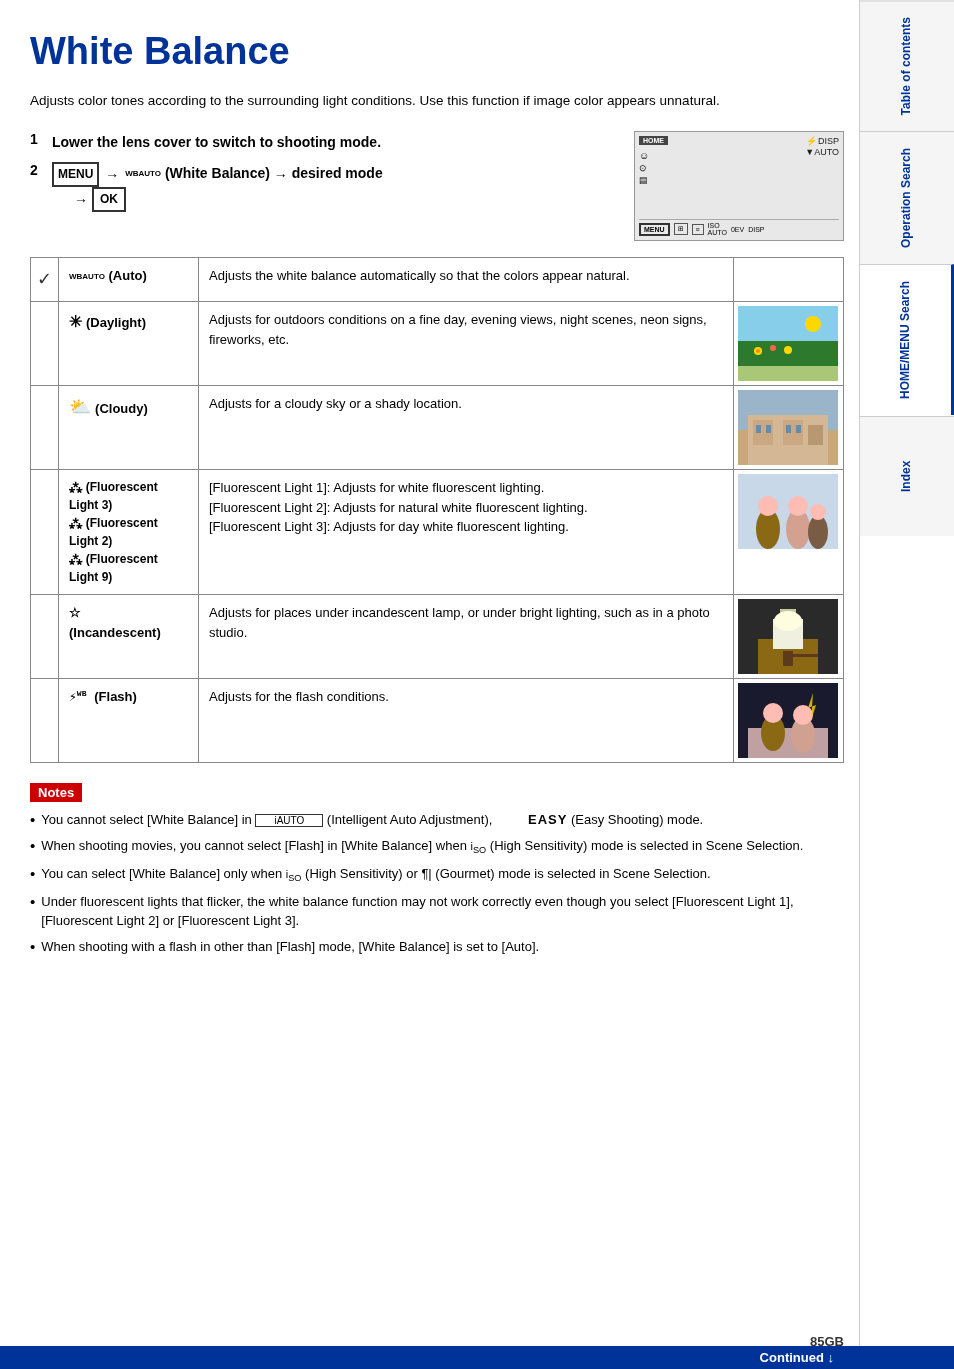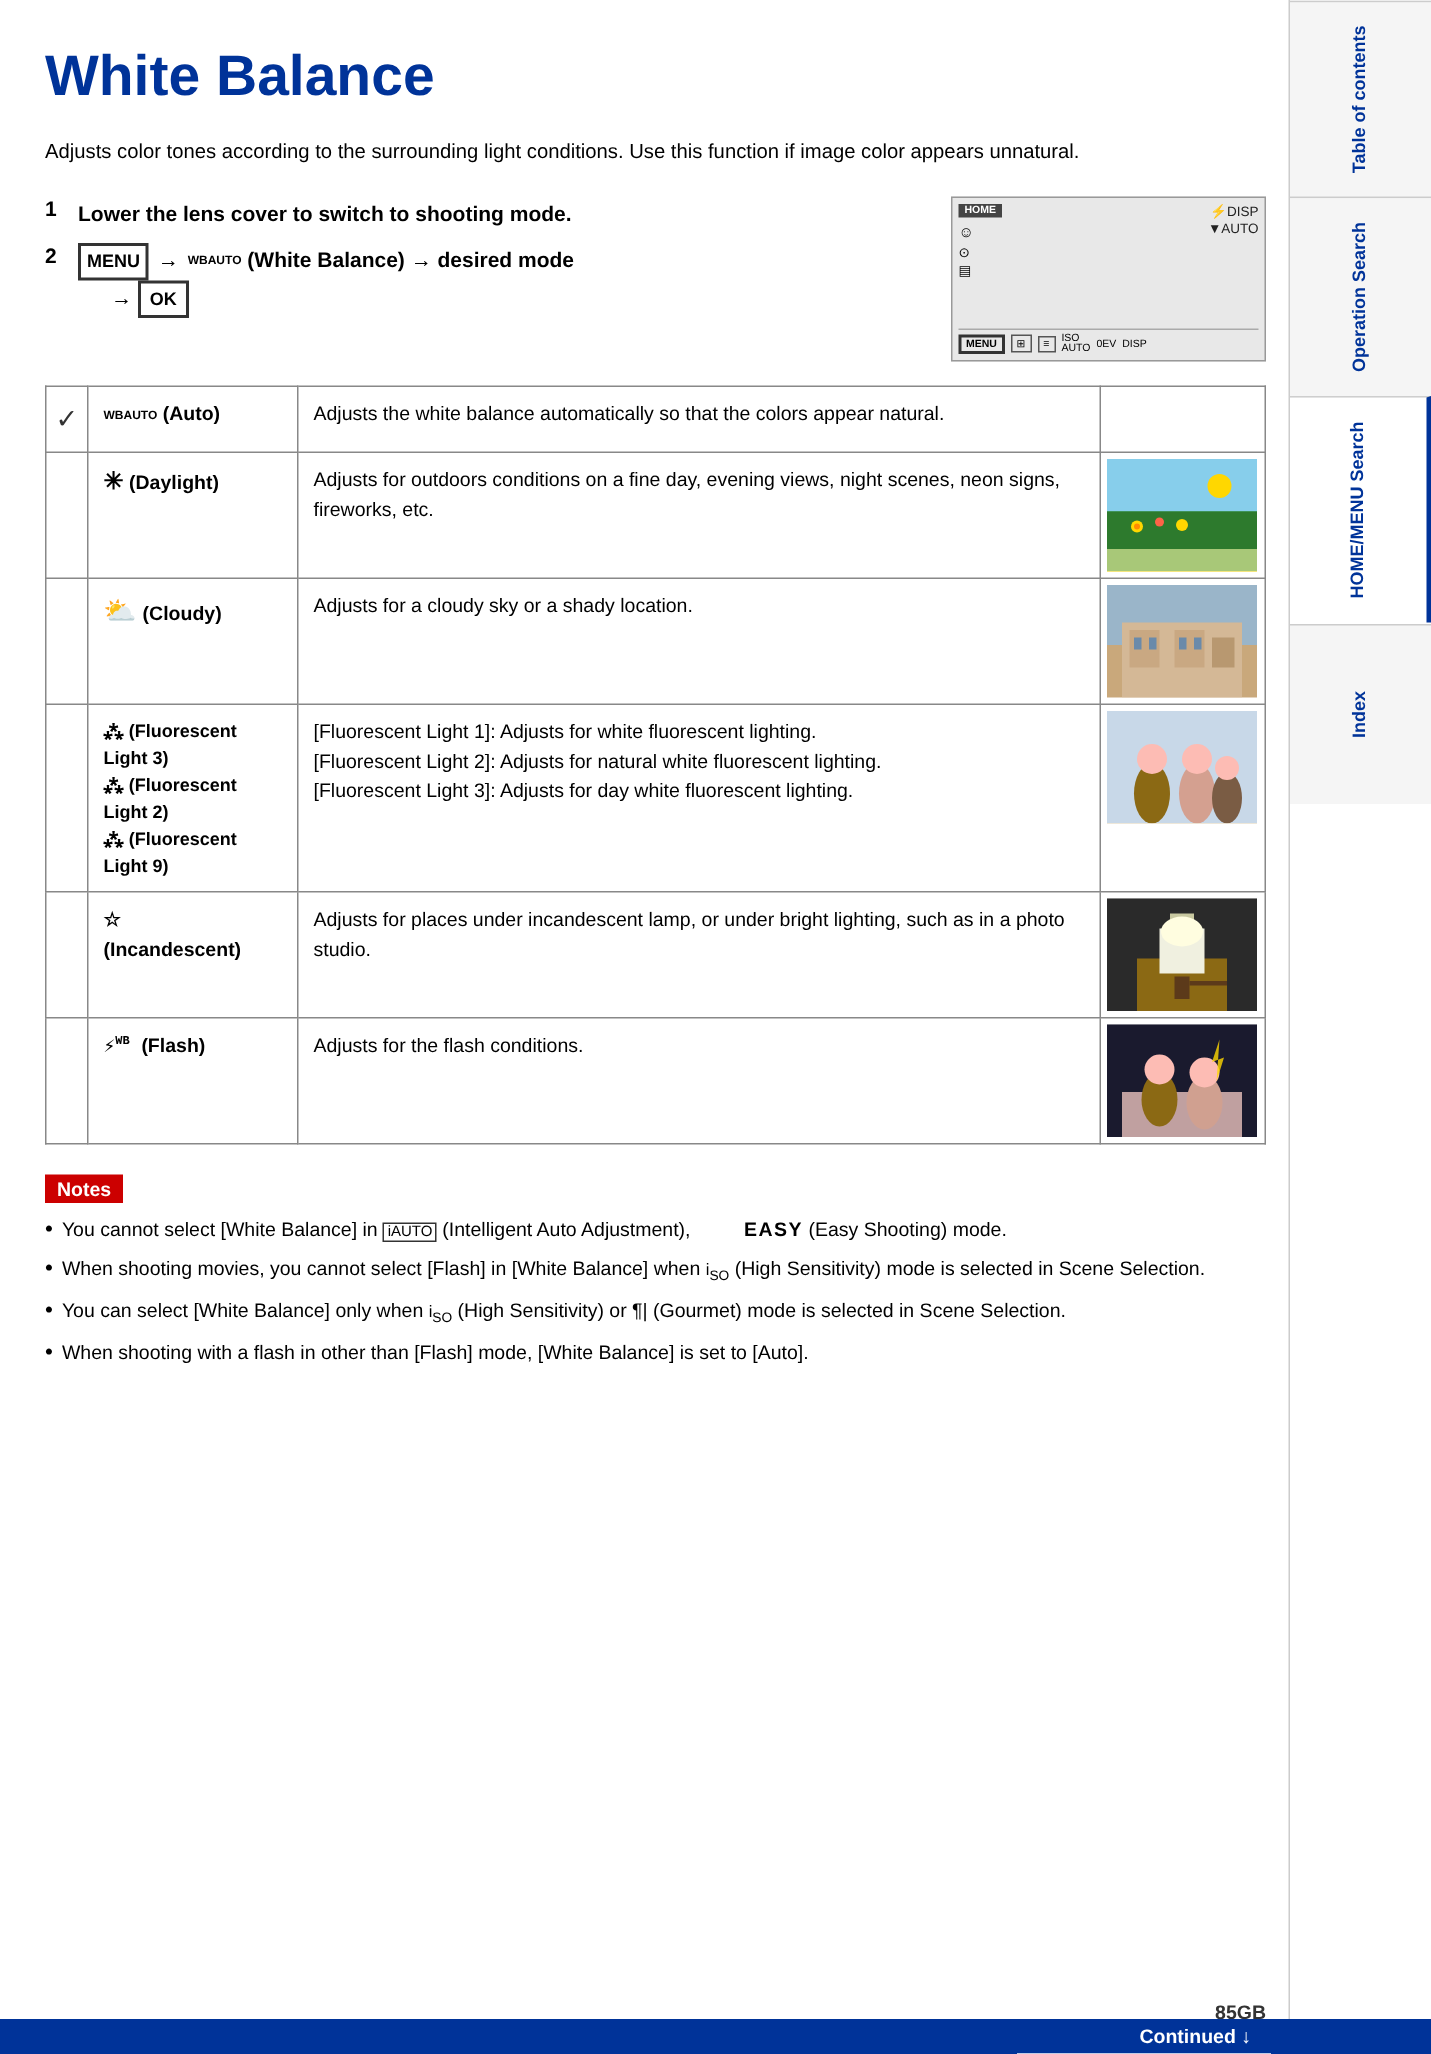--- a/index.html
+++ b/index.html
@@ -534,35 +534,40 @@
       </td>
     </tr>
   </tbody>
     </table>
 
   <div class="notes-section">
     <span class="notes-header">Notes</span>
     <ul class="notes-list">
       <li>
         <span>
-          You cannot select [White Balance] in <span style="border:1px solid #333; padding:0 2px; font-size:10px;">iAUTO</span> (Intelligent Auto Adjustment), <span class="easy-text" style="font-weight:bold; font-variant:small-caps;padding-left:32px;">EASY</span> (Easy Shooting) mode.
+          You cannot select [White Balance] in <span style="border:1px solid #333; padding:0 18px; font-size:10px;">iAUTO</span> (Intelligent Auto Adjustment), <span class="easy-text" style="font-weight:bold; font-variant:small-caps;padding-left:32px;">EASY</span> (Easy Shooting) mode.
         </span>
       </li>
       <li>
         <span>
           When shooting movies, you cannot select [Flash] in [White Balance] when <span style="font-size:11px;">i<sub>SO</sub></span> (High Sensitivity) mode is selected in Scene Selection.
         </span>
       </li>
       <li>
         <span>
           You can select [White Balance] only when <span style="font-size:11px;">i<sub>SO</sub></span> (High Sensitivity) or <span>¶|</span> (Gourmet) mode is selected in Scene Selection.
         </span>
       </li>
       <li>
         <span>
+          Under fluorescent lights that flicker, the white balance function may not work correctly even though you select [Fluorescent Light 1], [Fluorescent Light 2] or [Fluorescent Light 3].
+        </span>
+      </li>
+      <li>
+        <span>
           When shooting with a flash in other than [Flash] mode, [White Balance] is set to [Auto].
         </span>
       </li>
     </ul>
   </div>
 
 </div>
 
 <div class="page-bottom">
   <span>85GB</span>

